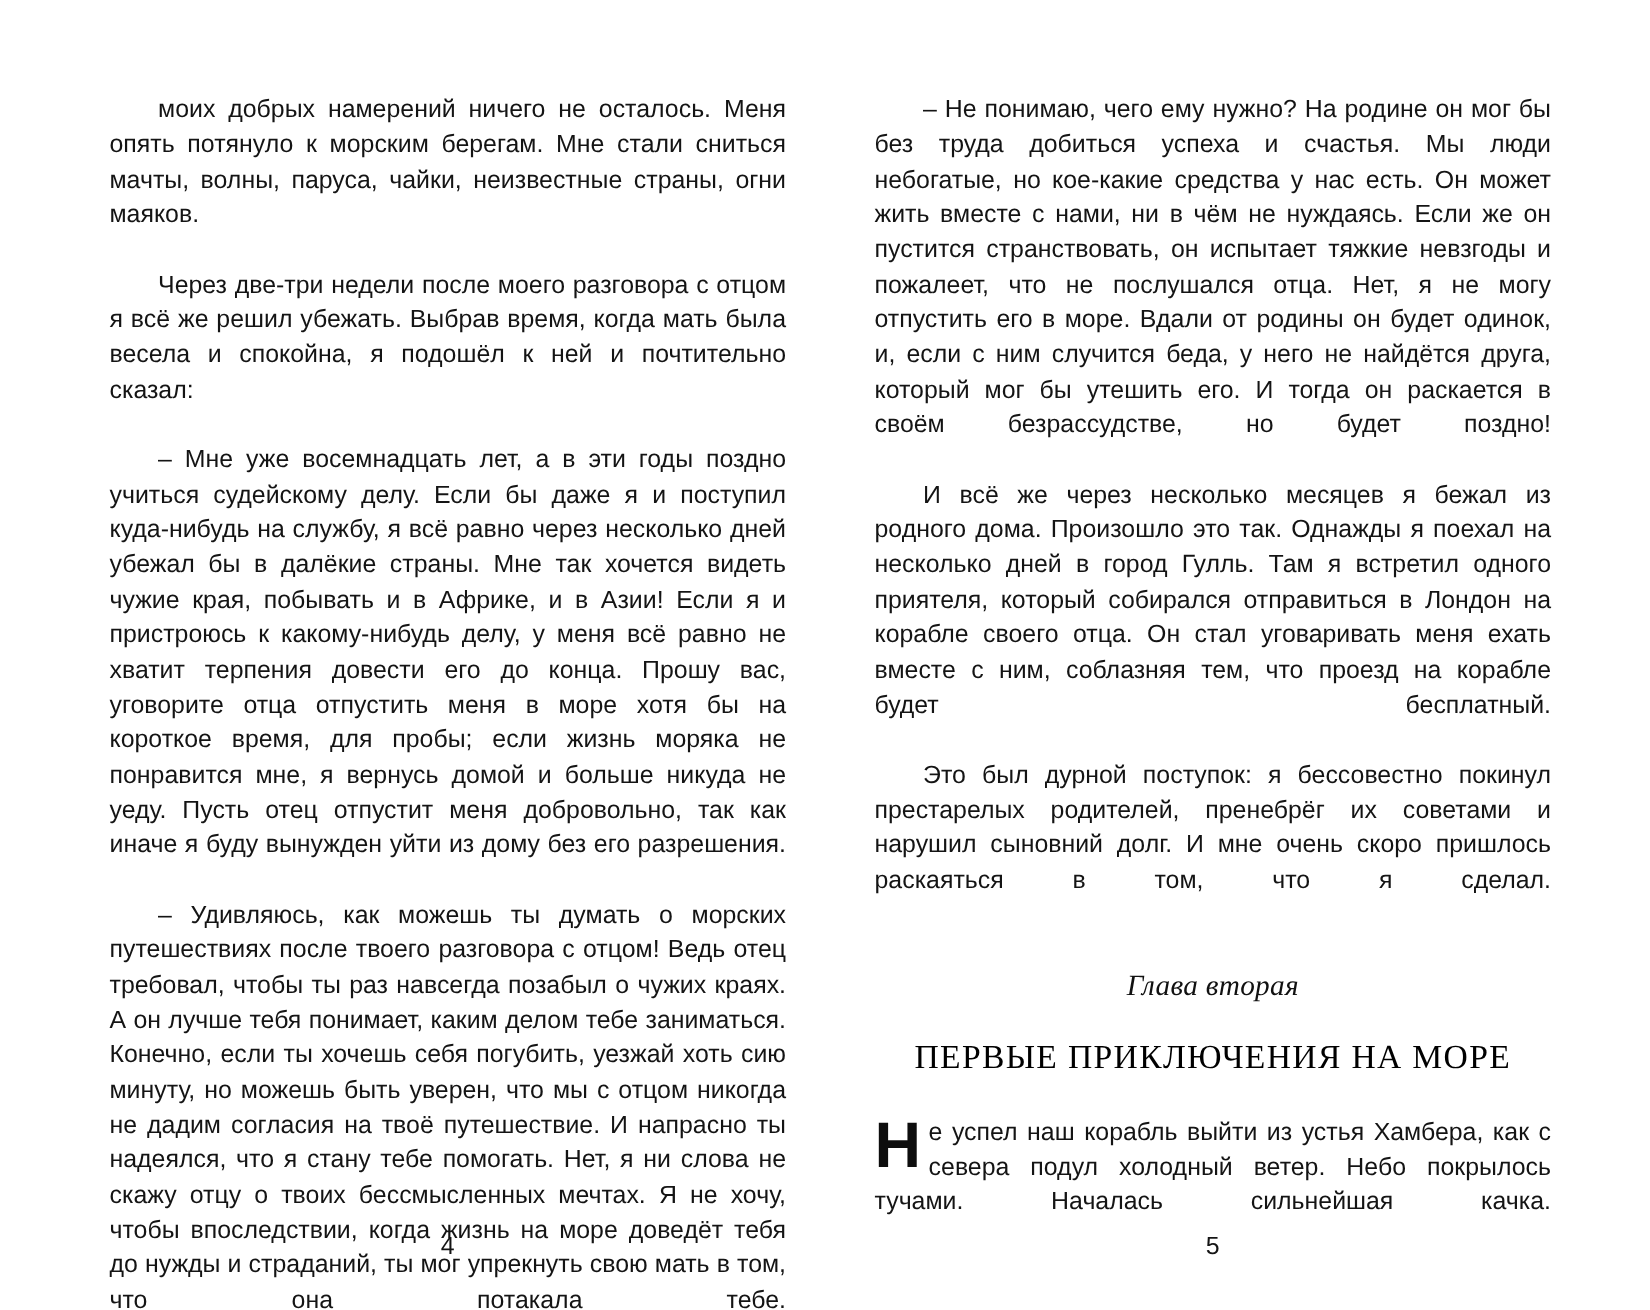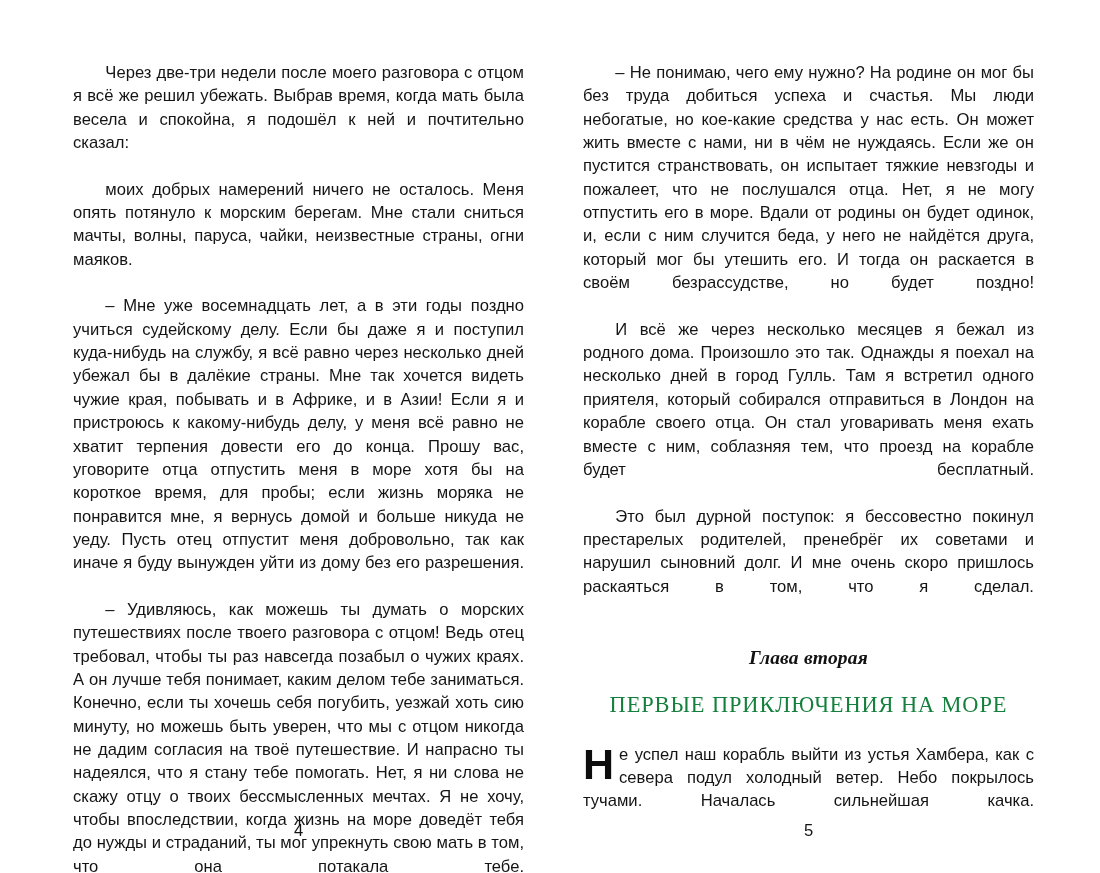--- a/index.html
+++ b/index.html
@@ -58,36 +58,36 @@
     width: 100%;
   }
 
   .chapter-block {
     margin-top: 23.35px;
     text-align: center;
   }
   .chapter-label {
     font-family: "Liberation Serif", serif;
     font-style: italic;
-    font-weight: 700;
+    font-weight: 400;
     font-size: 19.5px;
     line-height: 26px;
     letter-spacing: 0.2px;
     color: #111111;
     margin: 12px 0 0 0;
     text-align: center;
   }
   .chapter-title {
     font-family: "Liberation Serif", serif;
     font-style: normal;
     font-weight: 400;
     font-size: 22.4px;
     line-height: 30px;
     letter-spacing: 0.9px;
-    color: #15803d;
+    color: #000000;
     margin: 19px 0 0 0;
     text-align: center;
     white-space: nowrap;
   }
 
   .body-after-title {
     margin-top: 23px;
   }
 
   .dropcap-para {
@@ -123,22 +123,22 @@
   .right .folio { left: 33px; }
 </style>
 </head>
 <body>
 
 <div id="page">
   <div class="spread">
 
     <div class="page-half left">
       <div class="column">
+        <p class="para">моих добрых намерений ничего не осталось. Меня опять потянуло к морским берегам. Мне стали сниться мачты, волны, паруса, чайки, неизвестные страны, огни маяков.</p>
         <p class="para">Через две-три недели после моего разговора с отцом я всё же решил убежать. Выбрав время, когда мать была весела и спокойна, я подошёл к ней и почтительно сказал:</p>
-        <p class="para">моих добрых намерений ничего не осталось. Меня опять потянуло к морским берегам. Мне стали сниться мачты, волны, паруса, чайки, неизвестные страны, огни маяков.</p>
         <p class="para">– Мне уже восемнадцать лет, а в эти годы поздно учиться судейскому делу. Если бы даже я и поступил куда-нибудь на службу, я всё равно через несколько дней убежал бы в далёкие страны. Мне так хочется видеть чужие края, побывать и в Африке, и в Азии! Если я и пристроюсь к какому-нибудь делу, у меня всё равно не хватит терпения довести его до конца. Прошу вас, уговорите отца отпустить меня в море хотя бы на короткое время, для пробы; если жизнь моряка не понравится мне, я вернусь домой и больше никуда не уеду. Пусть отец отпустит меня добровольно, так как иначе я буду вынужден уйти из дому без его разрешения.</p>
         <p class="para">– Удивляюсь, как можешь ты думать о морских путешествиях после твоего разговора с отцом! Ведь отец требовал, чтобы ты раз навсегда позабыл о чужих краях. А он лучше тебя понимает, каким делом тебе заниматься. Конечно, если ты хочешь себя погубить, уезжай хоть сию минуту, но можешь быть уверен, что мы с отцом никогда не дадим согласия на твоё путешествие. И напрасно ты надеялся, что я стану тебе помогать. Нет, я ни слова не скажу отцу о твоих бессмысленных мечтах. Я не хочу, чтобы впоследствии, когда жизнь на море доведёт тебя до нужды и страданий, ты мог упрекнуть свою мать в том, что она потакала тебе.</p>
 
       </div>
       <div class="folio">4</div>
     </div>
 
     <div class="page-half right">
       <div class="column">
         <p class="para">– Не понимаю, чего ему нужно? На родине он мог бы без труда добиться успеха и счастья. Мы люди небогатые, но кое-какие средства у нас есть. Он может жить вместе с нами, ни в чём не нуждаясь. Если же он пустится странствовать, он испытает тяжкие невзгоды и пожалеет, что не послушался отца. Нет, я не могу отпустить его в море. Вдали от родины он будет одинок, и, если с ним случится беда, у него не найдётся друга, который мог бы утешить его. И тогда он раскается в своём безрассудстве, но будет поздно!</p>

